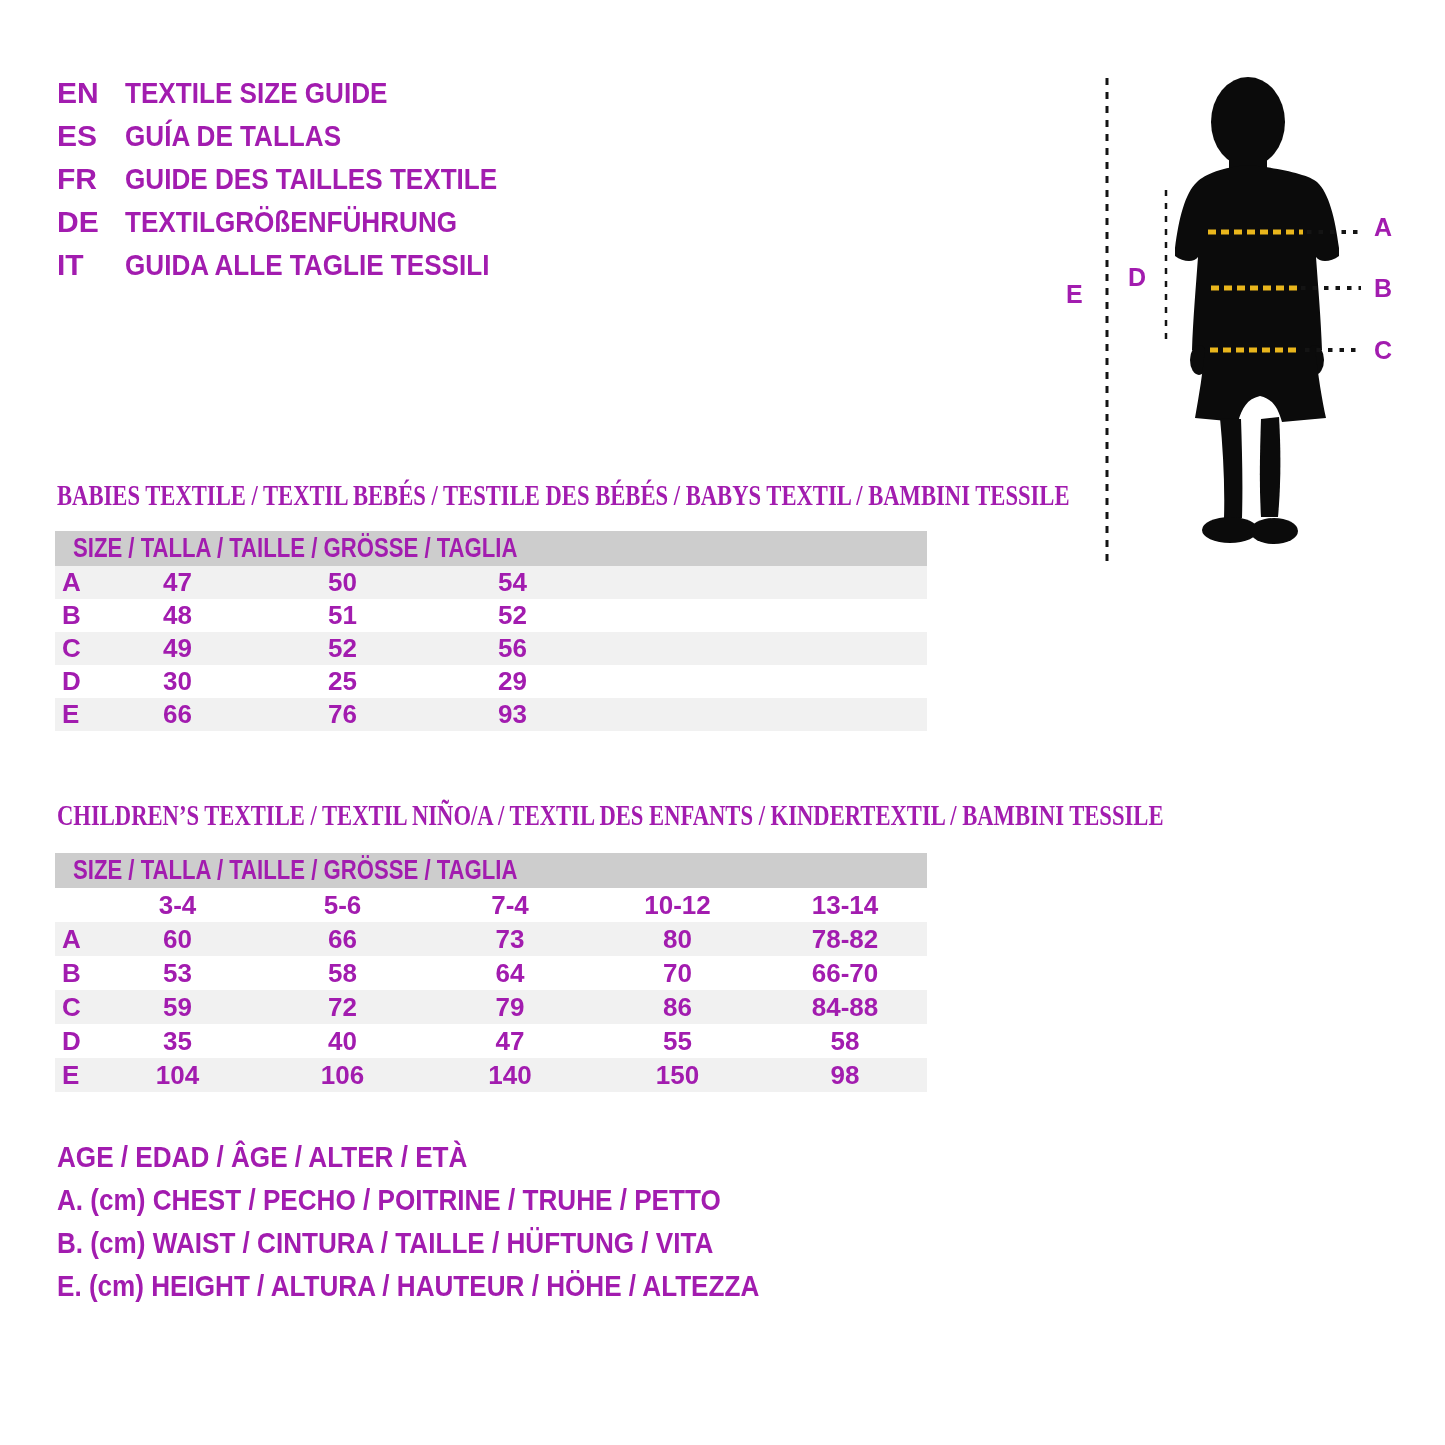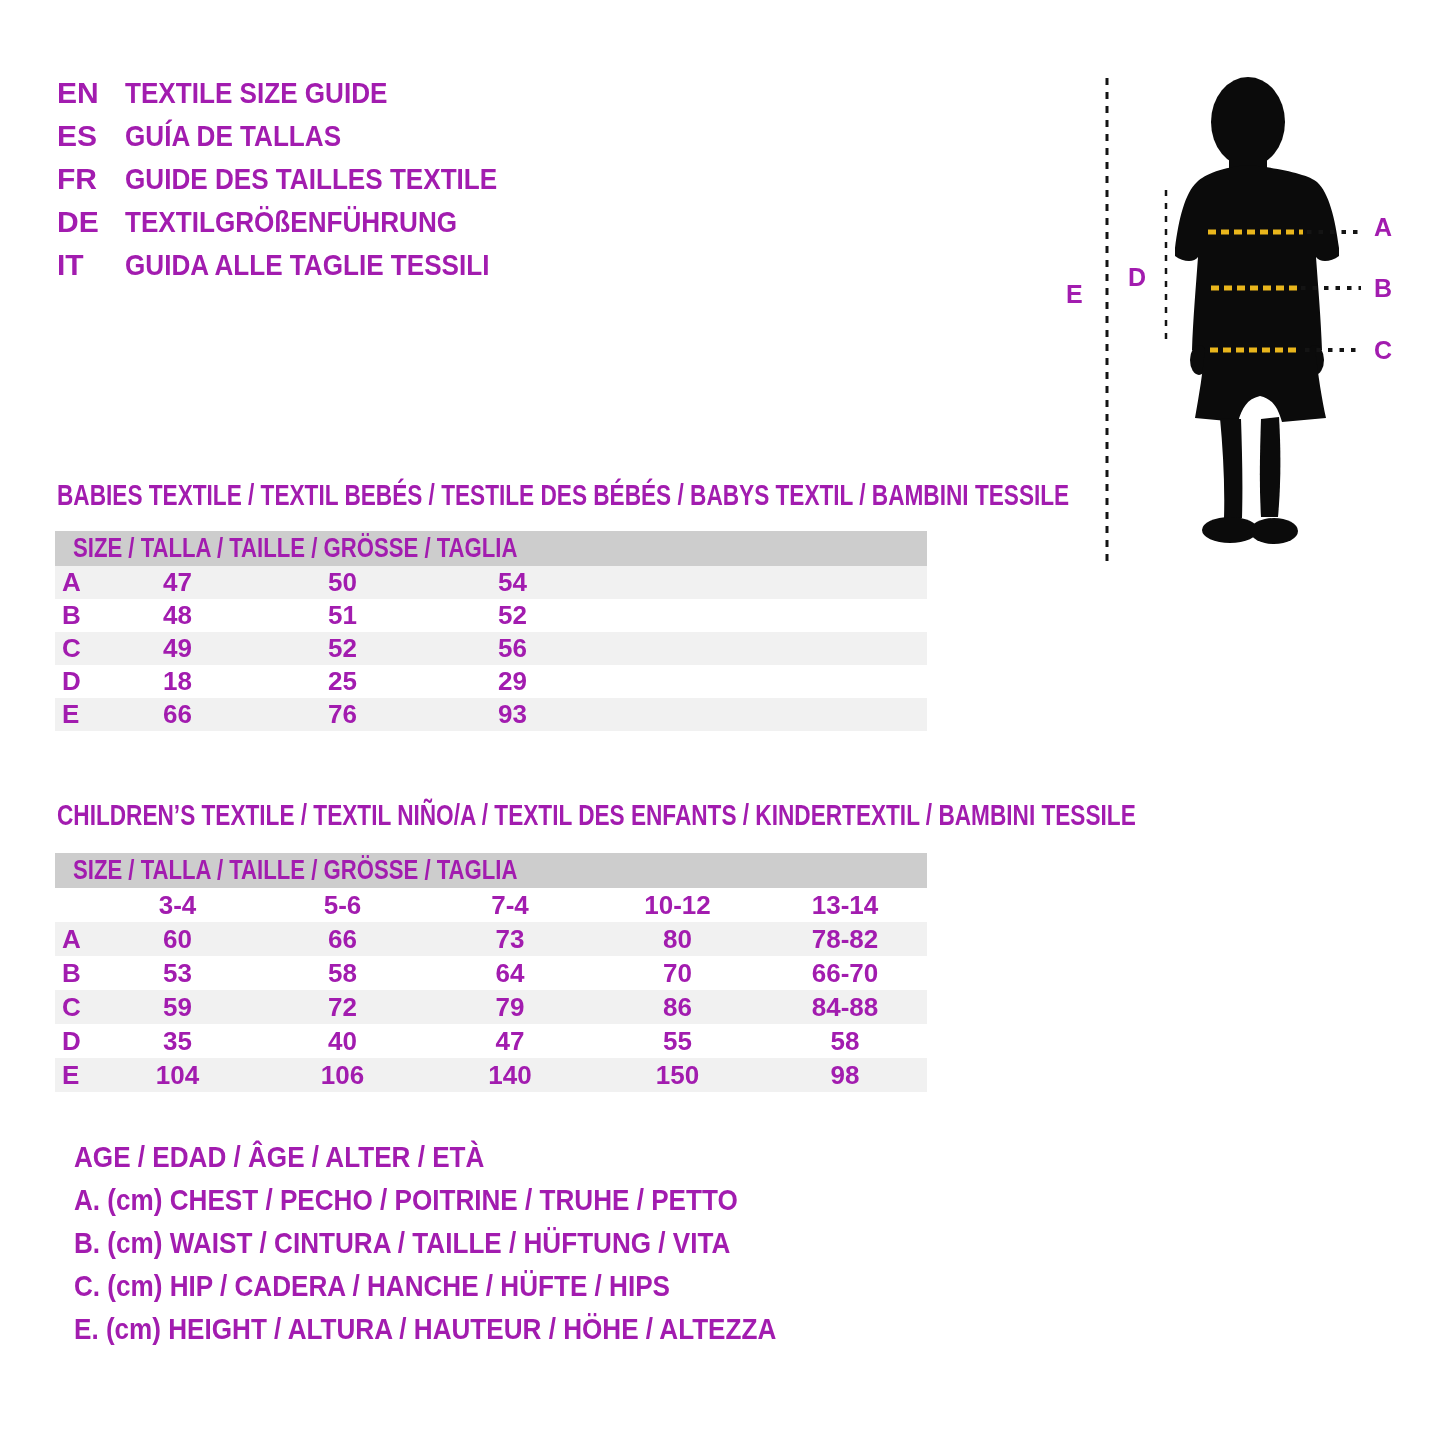--- a/index.html
+++ b/index.html
@@ -21,39 +21,39 @@
   .figure{position:absolute;left:1045px;top:50px;width:400px;height:540px;}
   .figure svg{position:absolute;left:0;top:0;}
   .marker{position:absolute;font-size:25px;line-height:25px;}
   .marker-a{left:1374px;top:215px;}
   .marker-b{left:1374px;top:276px;}
   .marker-c{left:1374px;top:338px;}
   .marker-d{left:1128px;top:265px;}
   .marker-e{left:1066px;top:282px;}
 
   
-  .section-title{position:absolute;left:57px;font-size:29px;line-height:29px;}
+  .section-title{position:absolute;left:57px;font-size:29px;line-height:29px;font-family:Liberation Serif, serif;}
   .babies-title{top:481px;}
   .children-title{top:801px;}
 
   
   .sizetable{position:absolute;left:55px;width:872px;}
   .babies-table{top:531px;}
   .children-table{top:853px;}
   .size-bar{height:35px;background:#cdcdcd;display:flex;align-items:center;padding-left:18px;box-sizing:border-box;font-size:27px;}
   .trow{height:33px;align-items:center;font-size:26px;}
   .children-table .trow{height:34px;}
   .grid-b{display:grid;grid-template-columns:50px 145px 185px 155px 1fr;}
   .grid-c{display:grid;grid-template-columns:50px 145px 185px 150px 185px 150px 1fr;}
   .alt{background:#f1f1f1;}
   .cell{text-align:center;}
   .cell.lbl{text-align:left;padding-left:7px;}
 
   
-  .legend{position:absolute;left:74px;top:1135px;}
+  .legend{position:absolute;left:57px;top:1135px;}
   .legend-line{height:43px;display:flex;align-items:center;font-size:30px;}
 </style>
 </head>
 <body>
 
 <div class="canvas">
 
   <div class="lang-block">
     <div class="lang-row">
       <span class="lang-code">EN</span>
@@ -138,21 +138,21 @@
     </div>
     <div class="trow grid-b alt">
       <span class="cell lbl">C</span>
       <span class="cell">49</span>
       <span class="cell">52</span>
       <span class="cell">56</span>
       <span></span>
     </div>
     <div class="trow grid-b">
       <span class="cell lbl">D</span>
-      <span class="cell">18</span>
+      <span class="cell">30</span>
       <span class="cell">25</span>
       <span class="cell">29</span>
       <span></span>
     </div>
     <div class="trow grid-b alt">
       <span class="cell lbl">E</span>
       <span class="cell">66</span>
       <span class="cell">76</span>
       <span class="cell">93</span>
       <span></span>
@@ -227,20 +227,17 @@
     <div class="legend-line">
       <span class="cond87">AGE / EDAD / ÂGE / ALTER / ETÀ</span>
     </div>
     <div class="legend-line">
       <span class="cond87">A. (cm) CHEST / PECHO / POITRINE / TRUHE / PETTO</span>
     </div>
     <div class="legend-line">
       <span class="cond87">B. (cm) WAIST / CINTURA / TAILLE / HÜFTUNG / VITA</span>
     </div>
     <div class="legend-line">
-      <span class="cond87">C. (cm) HIP / CADERA / HANCHE / HÜFTE / HIPS</span>
-    </div>
-    <div class="legend-line">
       <span class="cond87">E. (cm) HEIGHT / ALTURA / HAUTEUR / HÖHE / ALTEZZA</span>
     </div>
   </div>
 
 </div>
 
 </body></html>

